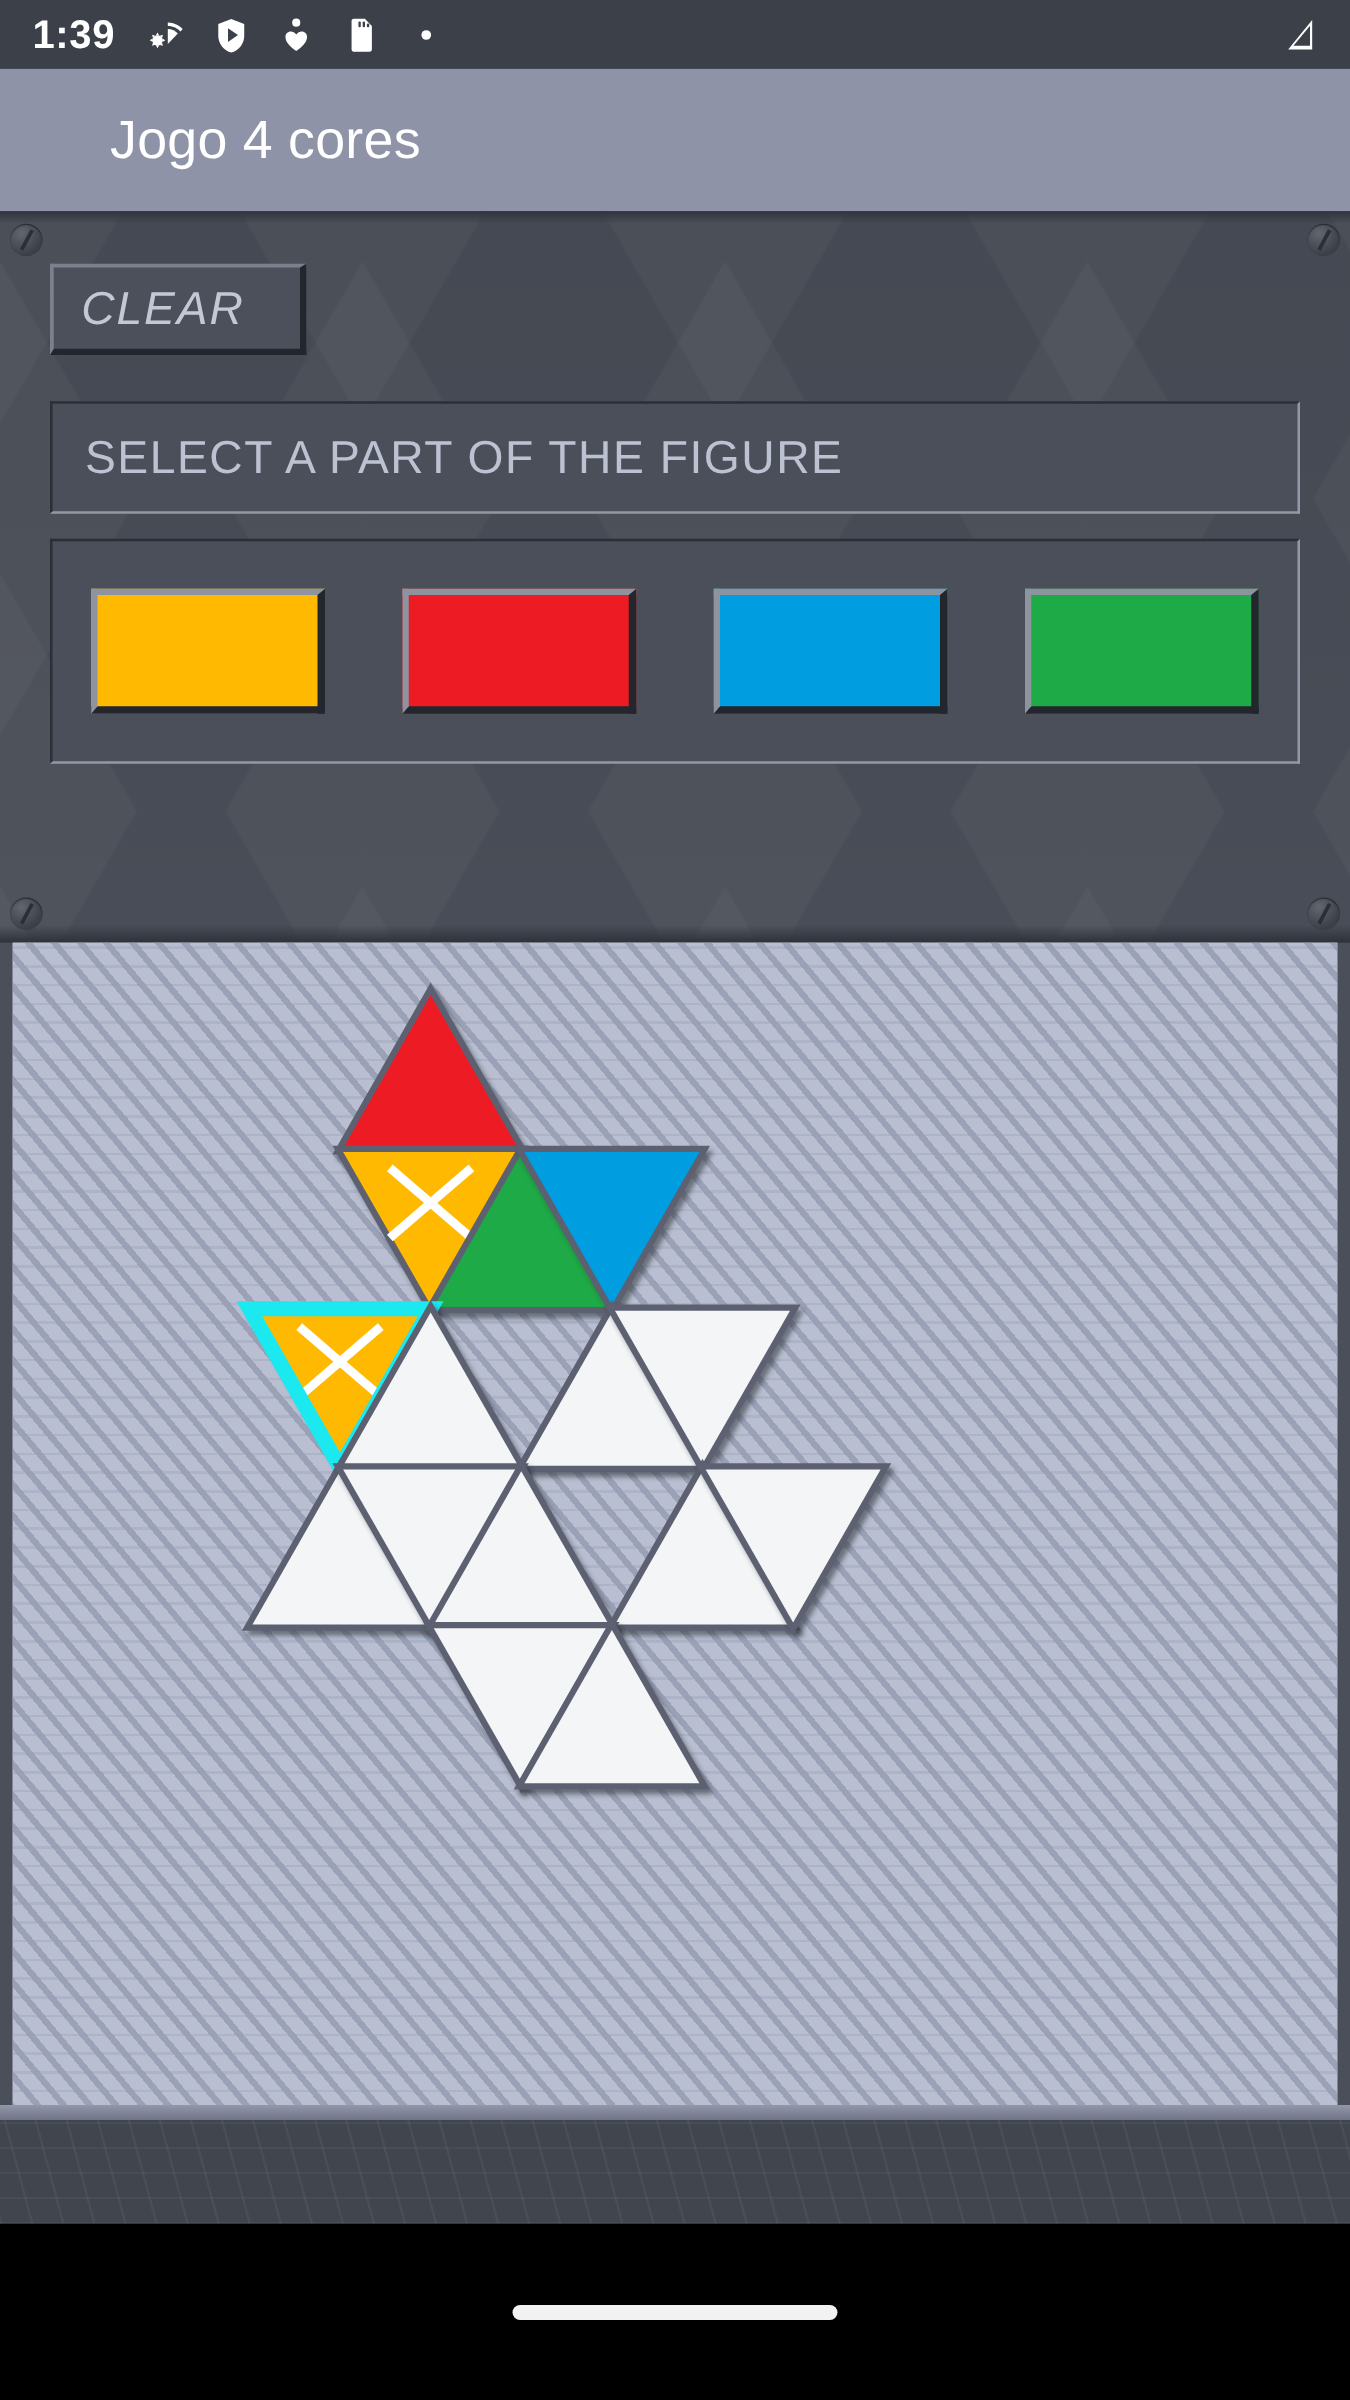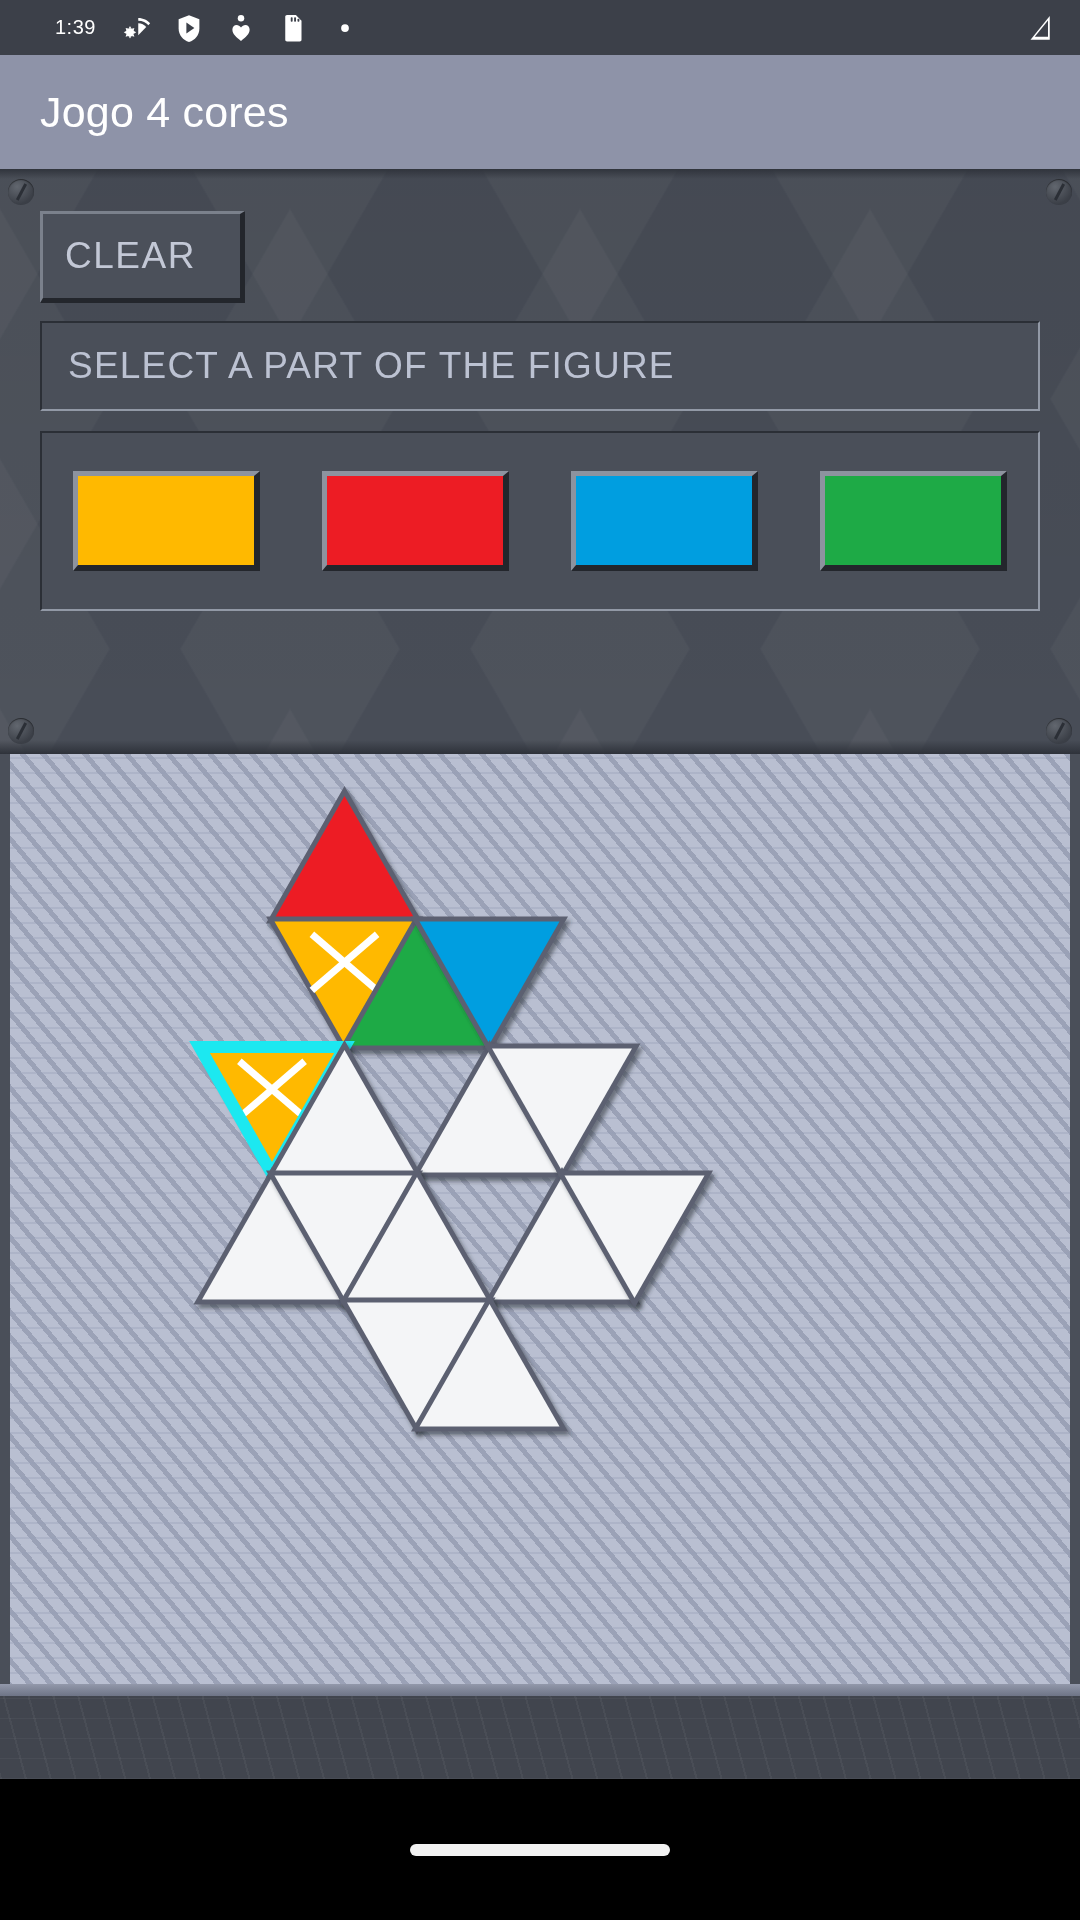--- a/index.html
+++ b/index.html
@@ -4,29 +4,29 @@
 <style>
   * { margin:0; padding:0; box-sizing:border-box; }
   html,body { width:1080px; height:1920px; background:#000; overflow:hidden;
     font-family:"Liberation Sans", sans-serif; }
 
   #app { position:relative; width:1080px; height:1920px; background:#000; }
 
   
   .statusbar { position:absolute; left:0; top:0; width:1080px; height:55px;
     background:#3c4049; display:flex; align-items:center; padding:0 26px; }
-  .sb-time { color:#fff; font-size:20px; letter-spacing:.5px; font-weight:400;margin-left:29px; }
+  .sb-time { color:#fff; font-size:32px; letter-spacing:.5px; font-weight:700; }
   .sb-icons { display:flex; align-items:center; gap:22px; margin-left:26px; }
   .sb-icon { width:30px; height:30px; display:block; }
   .sb-right { margin-left:auto; display:flex; align-items:center; gap:14px; }
 
   
   .appbar { position:absolute; left:0; top:55px; width:1080px; height:114px;
     background:#8e93a8; display:flex; align-items:center; padding:0 40px; }
-  .appbar-title { color:#ffffff; font-size:43px; font-weight:400; letter-spacing:.2px; }
+  .appbar-title { color:#ffffff; font-size:43px; font-weight:400; letter-spacing:.2px;margin-left:48px; }
 
   
   .panel { position:absolute; left:0; top:169px; width:1080px; height:585px;
     background:#484d57; overflow:hidden; }
   .panel-tri-bg { position:absolute; inset:0;
     background-image:
       linear-gradient(60deg,  rgba(255,255,255,.030) 25%, transparent 25.5%, transparent 74.5%, rgba(255,255,255,.030) 75%),
       linear-gradient(-60deg, rgba(255,255,255,.030) 25%, transparent 25.5%, transparent 74.5%, rgba(255,255,255,.030) 75%),
       linear-gradient(180deg, rgba(0,0,0,.05), rgba(0,0,0,0));
     background-size:290px 250px, 290px 250px, 100% 100%;
@@ -40,25 +40,25 @@
     background:radial-gradient(circle at 35% 30%, #62676f, #3b3f47 70%);
     box-shadow:0 1px 1px rgba(0,0,0,.5) inset; }
   .screw::after { content:""; position:absolute; left:50%; top:4px; width:3px; height:18px;
     margin-left:-1.5px; background:#2b2f36; transform:rotate(28deg); }
   .screw.tl { left:8px;  top:10px; }
   .screw.tr { right:8px; top:10px; }
   .screw.bl { left:8px;  bottom:10px; }
   .screw.br { right:8px; bottom:10px; }
 
   
-  .clear-btn { position:absolute; left:40px; top:42px; width:205px; height:92px;
+  .clear-btn { position:absolute; left:40px; top:42px; width:205px; height:73px;
     background:#4b505a; border-left:3px solid #7b818c; border-top:3px solid #7b818c;
     border-right:5px solid #23262c; border-bottom:5px solid #23262c;
     display:flex; align-items:center; justify-content:flex-start; padding-left:22px;
-    cursor:pointer; }
+    cursor:pointer;font-style:italic; }
   .clear-btn span { color:#c3c8d6; font-size:37px; letter-spacing:1.5px; }
 
   
   .timer { position:absolute; right:40px; top:42px; width:204px; height:92px;
     background:#474c56; border-left:2px solid #2b2f36; border-top:2px solid #2b2f36;
     border-right:2px solid #9299a6; border-bottom:2px solid #9299a6;
     display:flex; align-items:center; justify-content:center; }
   .timer span { color:#c3c8d6; font-size:38px; letter-spacing:1px; }
 
   

